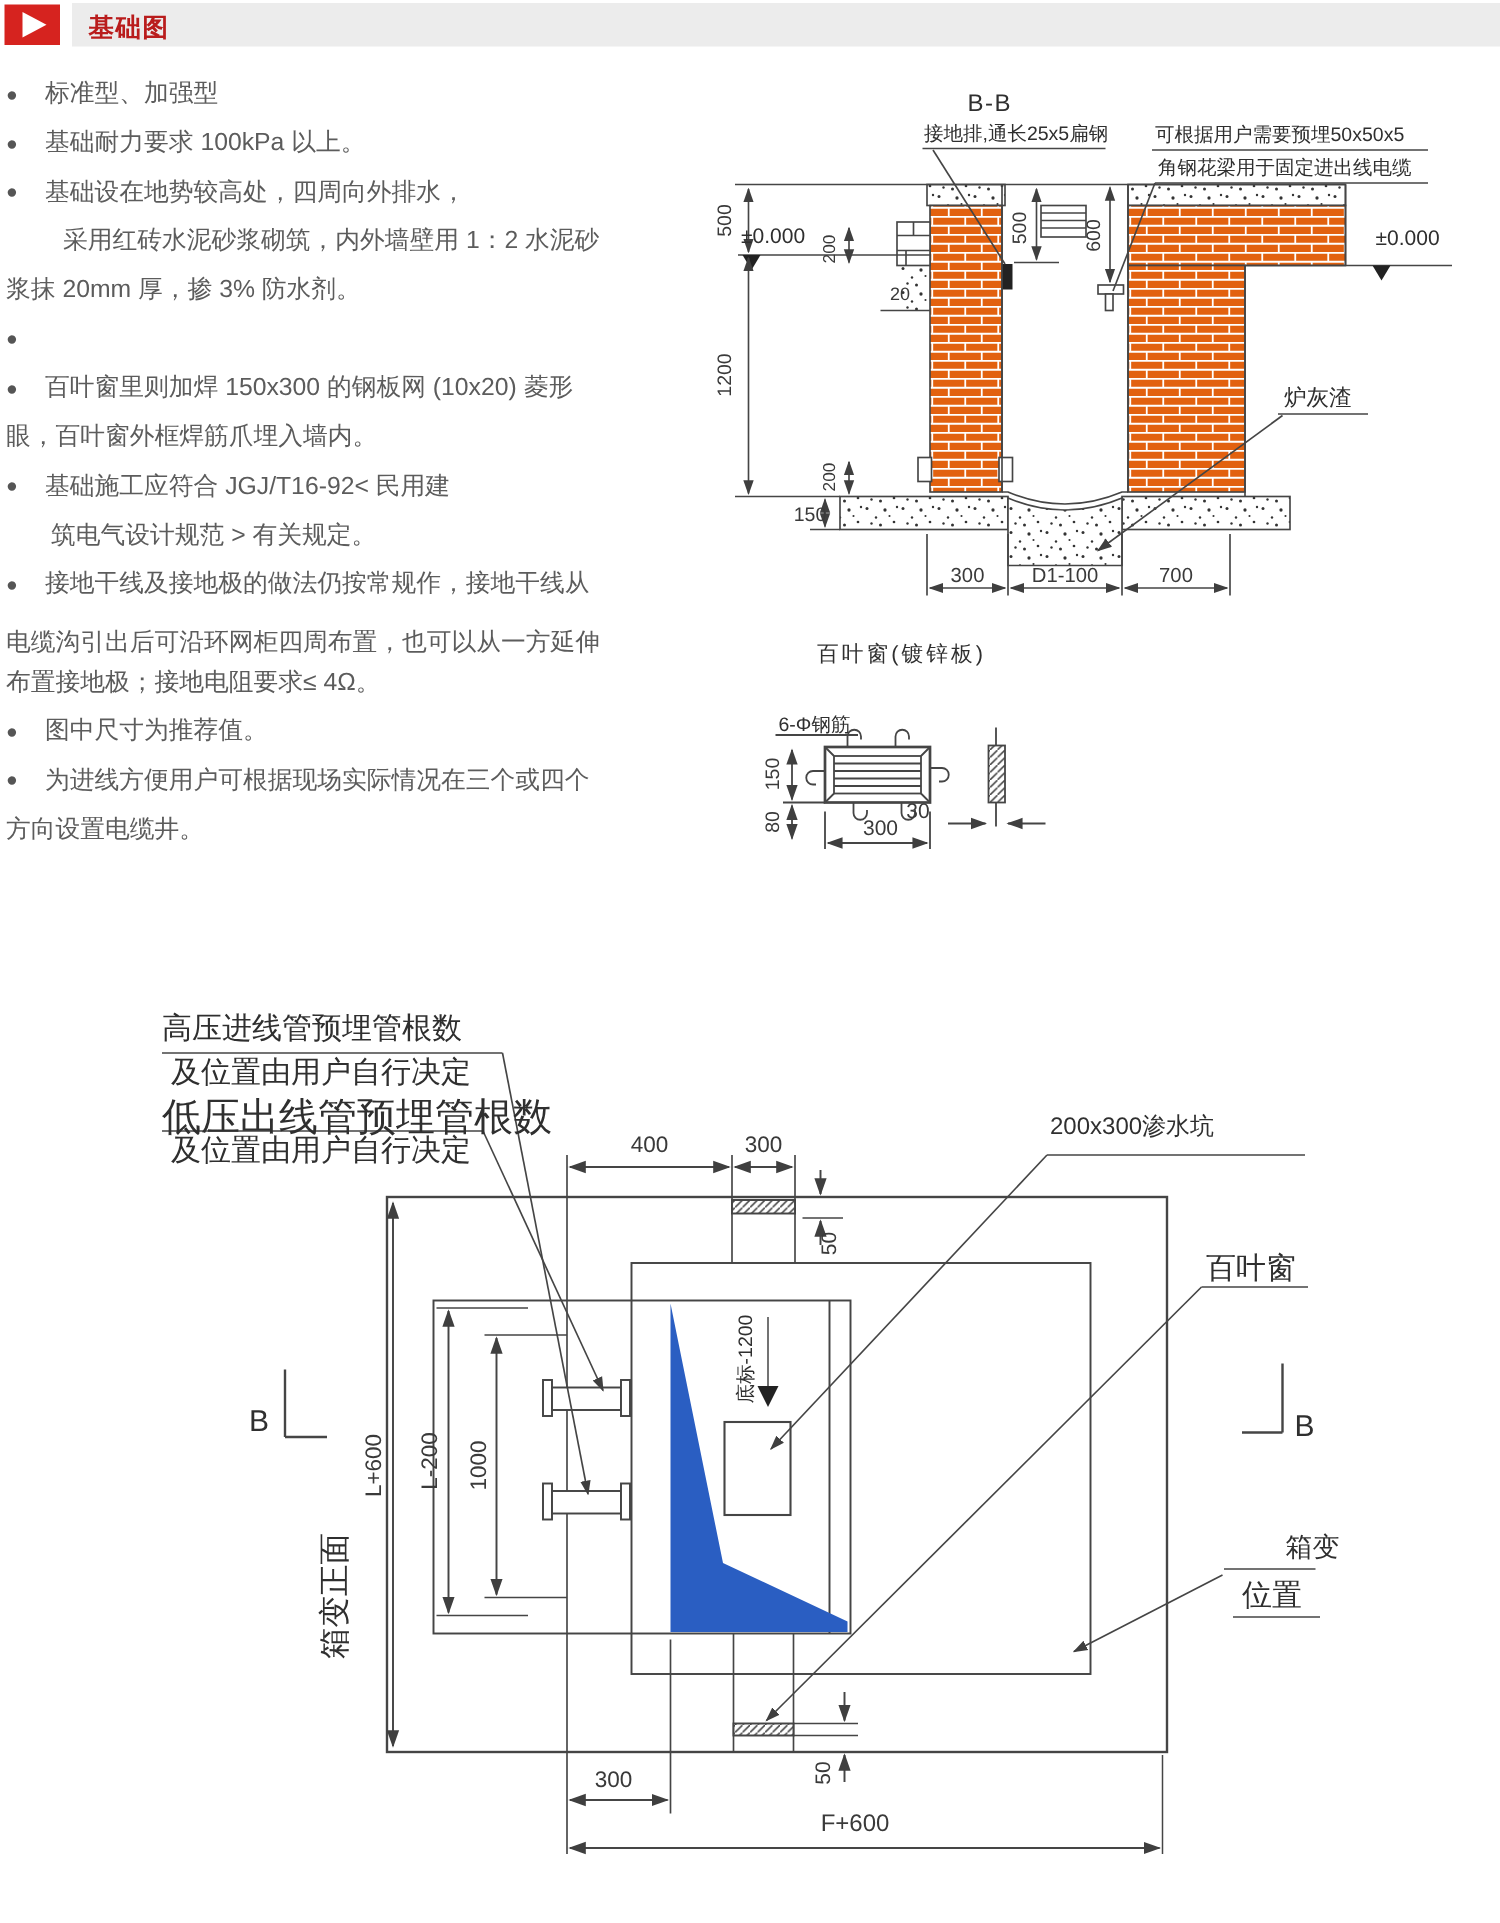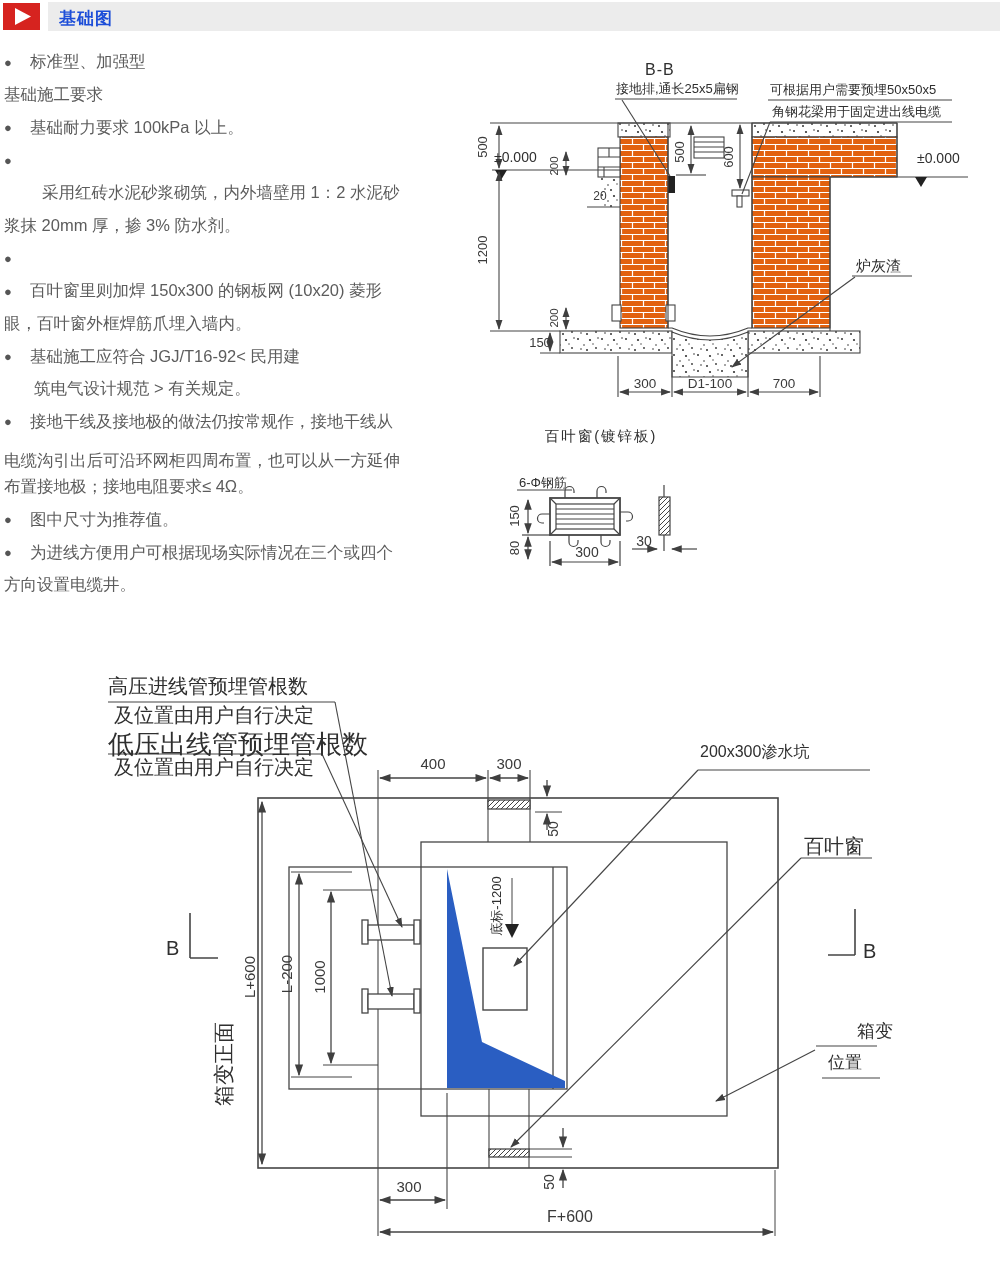--- a/index.html
+++ b/index.html
@@ -2,21 +2,21 @@
 <html><head>
 <meta charset="utf-8">
 <style>
   html,body{margin:0;padding:0;background:#fff;}
   #page{position:relative;width:1000px;height:1282px;background:#fff;overflow:hidden;
         font-family:"Liberation Sans","DejaVu Sans",sans-serif;}
   
   #hdr-bar{position:absolute;left:48px;top:2px;width:952px;height:29px;background:#ececec;}
   #hdr-red{position:absolute;left:3px;top:3px;width:37px;height:27px;background:#d6231f;}
   #hdr-red svg{position:absolute;left:0;top:0;}
-  #hdr-title{position:absolute;left:59px;top:7px;font-size:17px;font-weight:bold;color:#1d4ed8;letter-spacing:1px;}
+  #hdr-title{position:absolute;left:59px;top:7px;font-size:17px;font-weight:bold;color:#b91c1c;letter-spacing:1px;}
   
   #notes{position:absolute;left:4px;top:46px;width:455px;color:#5c5c5c;font-size:16.5px;}
   .note-row{height:32.7px;display:flex;align-items:center;white-space:nowrap;}
   .bullet{width:26px;flex:none;font-size:13px;color:#555;}
   
   .lbl{position:absolute;white-space:nowrap;color:#2f2f2f;font-size:15px;line-height:1.05;}
   .dim{color:#3a3a3a;}
   .ctr{transform:translate(-50%,-50%);}
   .rot{transform:translate(-50%,-50%) rotate(-90deg);}
   .small{font-size:13px;}
@@ -35,28 +35,26 @@
     </svg>
   </div>
   <div id="hdr-title">基础图</div>
 
   <div id="notes">
       <div class="note-row">
         <span class="bullet">●</span>
         <span style="margin-left: 0px;">标准型、加强型</span>
       </div>
       <div class="note-row">
-        <span style="margin-left: 0px;">基础施工要求</span>
-      </div>
-      <div class="note-row">
         <span class="bullet">●</span>
         <span style="margin-left: 0px;">基础耐力要求 100kPa 以上。</span>
       </div>
       <div class="note-row">
         <span class="bullet">●</span>
+        <span style="margin-left: 0px;">基础设在地势较高处，四周向外排水，</span>
       </div>
       <div class="note-row">
         <span style="margin-left: 38px;">采用红砖水泥砂浆砌筑，内外墙壁用 1：2 水泥砂</span>
       </div>
       <div class="note-row">
         <span style="margin-left: 0px;">浆抹 20mm 厚，掺 3% 防水剂。</span>
       </div>
       <div class="note-row">
         <span class="bullet">●</span>
       </div>
@@ -268,30 +266,30 @@
   <div class="lbl dim rot small" style="left:729px;top:157px">600</div>
   <div class="lbl dim ctr" style="left:645px;top:384px;font-size:13.5px">300</div>
   <div class="lbl dim ctr" style="left:710px;top:384px;font-size:13.5px">D1-100</div>
   <div class="lbl dim ctr" style="left:784px;top:384px;font-size:13.5px">700</div>
 
   <div class="lbl ctr" style="left:601px;top:437px;font-size:14.5px;letter-spacing:2px">百叶窗(镀锌板)</div>
   <div class="lbl small" style="left:519px;top:476px">6-Φ钢筋</div>
   <div class="lbl dim rot small" style="left:515px;top:516px">150</div>
   <div class="lbl dim rot small" style="left:515px;top:548px">80</div>
   <div class="lbl dim ctr" style="left:587px;top:552px;font-size:14px">300</div>
-  <div class="lbl dim ctr" style="left:644px;top:541px;font-size:14px">30</div>
+  <div class="lbl dim ctr" style="left:612px;top:541px;font-size:14px">30</div>
 
   <div class="lbl" style="left:108px;top:676px;font-size:20px">高压进线管预埋管根数</div>
   <div class="lbl" style="left:114px;top:705px;font-size:20px">及位置由用户自行决定</div>
   <div class="lbl" style="left:108px;top:731px;font-size:26px">低压出线管预埋管根数</div>
   <div class="lbl" style="left:114px;top:757px;font-size:20px">及位置由用户自行决定</div>
   <div class="lbl" style="left:700px;top:744px;font-size:16px">200x300渗水坑</div>
   <div class="lbl" style="left:804px;top:836px;font-size:20px">百叶窗</div>
   <div class="lbl" style="left:857px;top:1022px;font-size:18px">箱变</div>
-  <div class="lbl" style="left:828px;top:1054px;font-size:17px">位置</div>
+  <div class="lbl" style="left:828px;top:1054px;font-size:20px">位置</div>
   <div class="lbl rot" style="left:224px;top:1064px;font-size:21px">箱变正面</div>
   <div class="lbl rot" style="left:497px;top:906px;font-size:13px">底标-1200</div>
   <div class="lbl" style="left:166px;top:938px;font-size:20px">B</div>
   <div class="lbl" style="left:863px;top:941px;font-size:20px">B</div>
   <div class="lbl dim ctr" style="left:433px;top:764px">400</div>
   <div class="lbl dim ctr" style="left:509px;top:764px">300</div>
   <div class="lbl dim rot" style="left:553px;top:829px;font-size:14px">50</div>
   <div class="lbl dim rot" style="left:250px;top:977px">L+600</div>
   <div class="lbl dim rot" style="left:287px;top:974px">L-200</div>
   <div class="lbl dim rot" style="left:320px;top:977px">1000</div>

